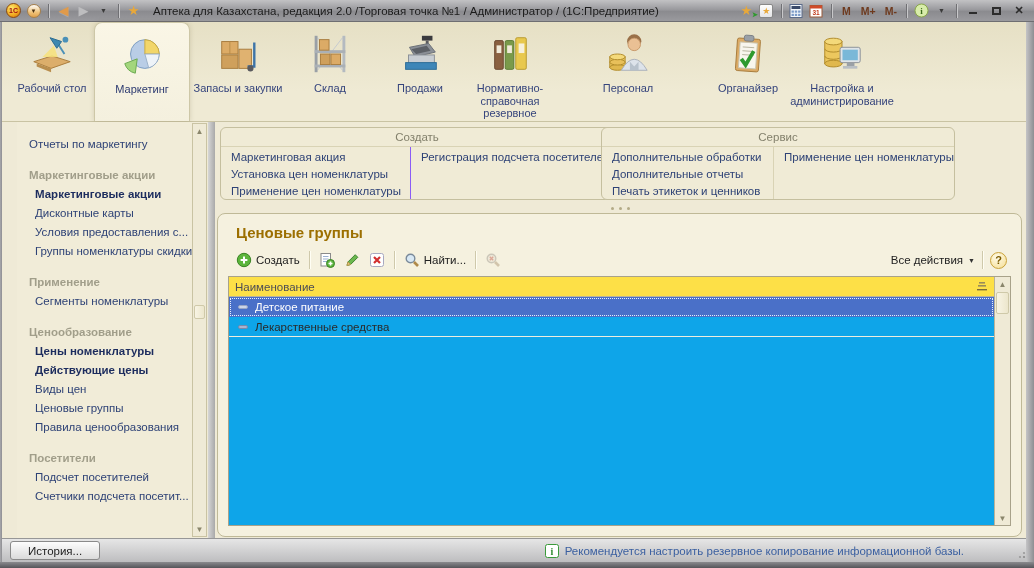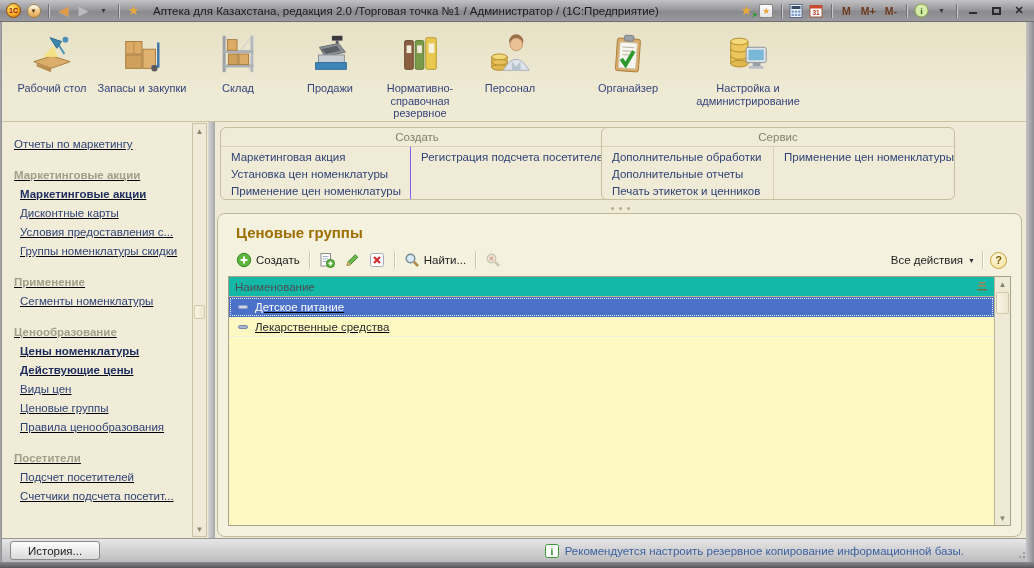--- a/index.html
+++ b/index.html
@@ -48,22 +48,22 @@
   .tab:nth-child(10){width:126px}
   .tab.active { background:linear-gradient(#faf6e6,#f4f0de); border:1px solid #cdc7a7; border-bottom:none;
     border-radius:8px 8px 0 0; box-shadow:0 0 5px rgba(90,80,40,.18); }
   .ticon { width:46px; height:46px; flex:none; }
   .tlabel { margin-top:5px; font-size:11px; line-height:12.5px; color:#35447c; text-align:center; }
   .tab.active .tlabel { color:#2c3a70; }
 
   
   .main { position:absolute; left:2px; right:8px; top:122px; bottom:30px; background:#efead6; }
 
-  .sidebar { position:absolute; left:0; top:0; width:190px; bottom:0; background:#f1ecd8;
-    padding:13px 0 0 12px; font-size:11.5px; overflow:hidden;text-decoration:underline; }
+  .sidebar { position:absolute; left:15px; top:0; width:190px; bottom:0; background:#f1ecd8;
+    padding:13px 0 0 12px; font-size:11.5px; overflow:hidden; }
   .side-link { color:#2e4276; line-height:19px; cursor:pointer; white-space:nowrap; }
   .side-section-title { color:#a19e8a; font-weight:bold; line-height:19px; margin-top:12px; }
   .side-item { color:#2e4276; line-height:19px; cursor:pointer; white-space:nowrap; padding-left:6px; }
   .side-item.bold { font-weight:bold; color:#1c2c5e; }
 
   .side-scroll { position:absolute; left:190px; width:15px; top:1px; bottom:1px;
     background:#efead6; border:1px solid #c9c3a3; }
   .scroll-arrow { position:absolute; left:0; right:0; height:14px; display:flex; align-items:center;
     justify-content:center; font-size:8px; color:#8a866c; cursor:pointer; }
   .scroll-arrow.up { top:0; } .scroll-arrow.down { bottom:0; }
@@ -104,24 +104,24 @@
   .spacer { flex:1; }
   .all-actions { display:flex; align-items:center; gap:5px; cursor:pointer; }
   .aa-caret { font-size:7px; color:#333; }
   .help-btn { width:17px; height:17px; border-radius:50%; border:1px solid #c9a23a;
     background:radial-gradient(circle at 40% 30%,#fffbe8,#f4dd92); color:#7a5a00; font-size:11px;
     font-weight:bold; display:flex; align-items:center; justify-content:center; cursor:pointer; }
 
   
   .grid { position:absolute; left:10px; right:10px; top:62px; bottom:10px;
     border:1px solid #a8a28a; background:#fdfdfa; }
-  .grid-header { position:absolute; left:0; right:16px; top:0; height:20px; background:#14b8a6;
+  .grid-header { position:absolute; left:0; right:16px; top:0; height:20px; background:#fde047;
     border-bottom:1px solid #b9b399; color:#4c4c55; font-size:11.5px; display:flex;
     align-items:center; padding:0 6px; cursor:pointer; }
-  .grid-body { position:absolute; left:0; right:16px; top:20px; bottom:0; background:#fef9c3;text-decoration:underline; }
+  .grid-body { position:absolute; left:0; right:16px; top:20px; bottom:0; background:#0ea5e9; }
   .grid-row { height:20px; display:flex; align-items:center; gap:7px; padding:0 4px 0 9px;
     font-size:11.5px; color:#2a2a2a; border-bottom:1px solid #ededdf; cursor:pointer; }
   .grid-row.selected { background:#4a70c8; color:#fff; outline:1px dotted #e9eefb;
     outline-offset:-2px; border-bottom-color:#4a70c8; }
   .grid-vscroll { position:absolute; right:0; top:0; bottom:0; width:16px; background:#efead6;
     border-left:1px solid #b9b399; }
   .grid-vscroll .scroll-thumb { top:15px; height:22px; }
 
   
   .statusbar { position:absolute; left:0; right:0; top:538px; height:24px;
@@ -213,20 +213,29 @@
         <svg class="ticon" viewBox="0 0 48 48">
             <polygon points="5,32 24,26 43,32 23,39" fill="#dcae6b" stroke="#a97c3c"></polygon>
             <polygon points="23,39 23,43 8,37 8,34" fill="#b98e4e"></polygon>
             <polygon points="26,15 14,27 30,27" fill="#f7e27a" opacity="0.85"></polygon>
             <line x1="30" y1="13" x2="37" y2="24" stroke="#4a90b8" stroke-width="2"></line>
             <path d="M22 7 L34 11 L29 18 Z" fill="#3e88b0" stroke="#2a6a90"></path>
             <circle cx="38" cy="9" r="3" fill="#4a90b8"></circle>
           </svg>
         <div class="tlabel">Рабочий стол</div>
       </div>
+      <div class="tab active">
+        <svg class="ticon" viewBox="0 0 48 48">
+            <circle cx="27" cy="23" r="15" fill="#b9cde6" stroke="#7a9cc0"></circle>
+            <path d="M27 23 L27 8 A15 15 0 0 1 42 23 Z" fill="#f2d66a" stroke="#caa93e"></path>
+            <path d="M27 23 L42 23 A15 15 0 0 1 31 37.5 Z" fill="#eef3f8" stroke="#9ab0c8"></path>
+            <path d="M19 28 L6 33 A15 15 0 0 0 17 43 Z" fill="#a3d67c" stroke="#6aa84f"></path>
+          </svg>
+        <div class="tlabel">Маркетинг</div>
+      </div>
       <div class="tab">
         <svg class="ticon" viewBox="0 0 48 48">
             <rect x="7" y="11" width="17" height="13" fill="#dcab66" stroke="#a87c3e"></rect>
             <line x1="15.5" y1="11" x2="15.5" y2="24" stroke="#b88c48"></line>
             <rect x="7" y="25" width="17" height="14" fill="#cfa05c" stroke="#a87c3e"></rect>
             <rect x="25" y="19" width="13" height="20" fill="#e0b270" stroke="#a87c3e"></rect>
             <path d="M41 12 v25 h-7" stroke="#3e74a8" stroke-width="2.5" fill="none"></path>
             <circle cx="37" cy="39" r="3.2" fill="#5a5a5e"></circle>
           </svg>
         <div class="tlabel">Запасы и закупки</div>

